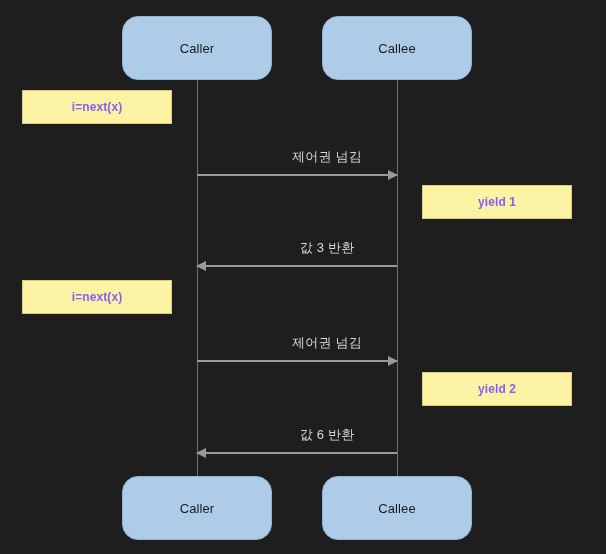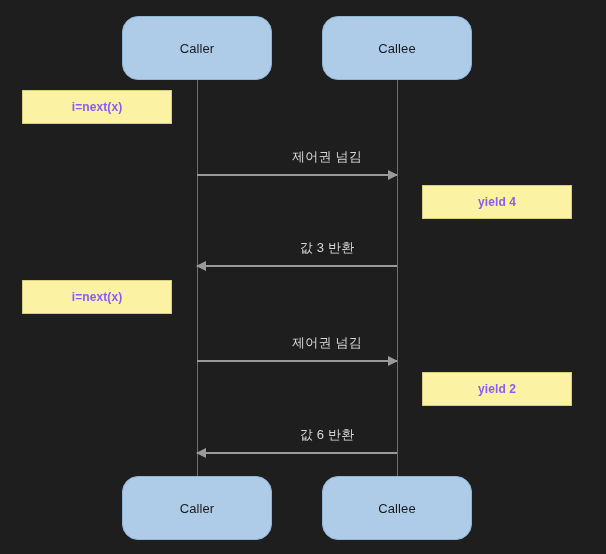--- a/index.html
+++ b/index.html
@@ -126,21 +126,21 @@
     <span class="participant-label">Caller</span>
   </div>
   <div class="participant-box" style="left:322px; top:476px;">
     <span class="participant-label">Callee</span>
   </div>
 
   <div class="note-box" style="left:22px; top:90px;">
     <span class="note-label">i=next(x)</span>
   </div>
   <div class="note-box" style="left:422px; top:185px;">
-    <span class="note-label">yield 4</span>
+    <span class="note-label">yield 1</span>
   </div>
   <div class="note-box" style="left:22px; top:280px;">
     <span class="note-label">i=next(x)</span>
   </div>
   <div class="note-box" style="left:422px; top:372px;">
     <span class="note-label">yield 2</span>
   </div>
 
   <div class="message" style="left:197px; top:174px; width:200px;">
     <div class="message-line" style="width:200px;"></div>

